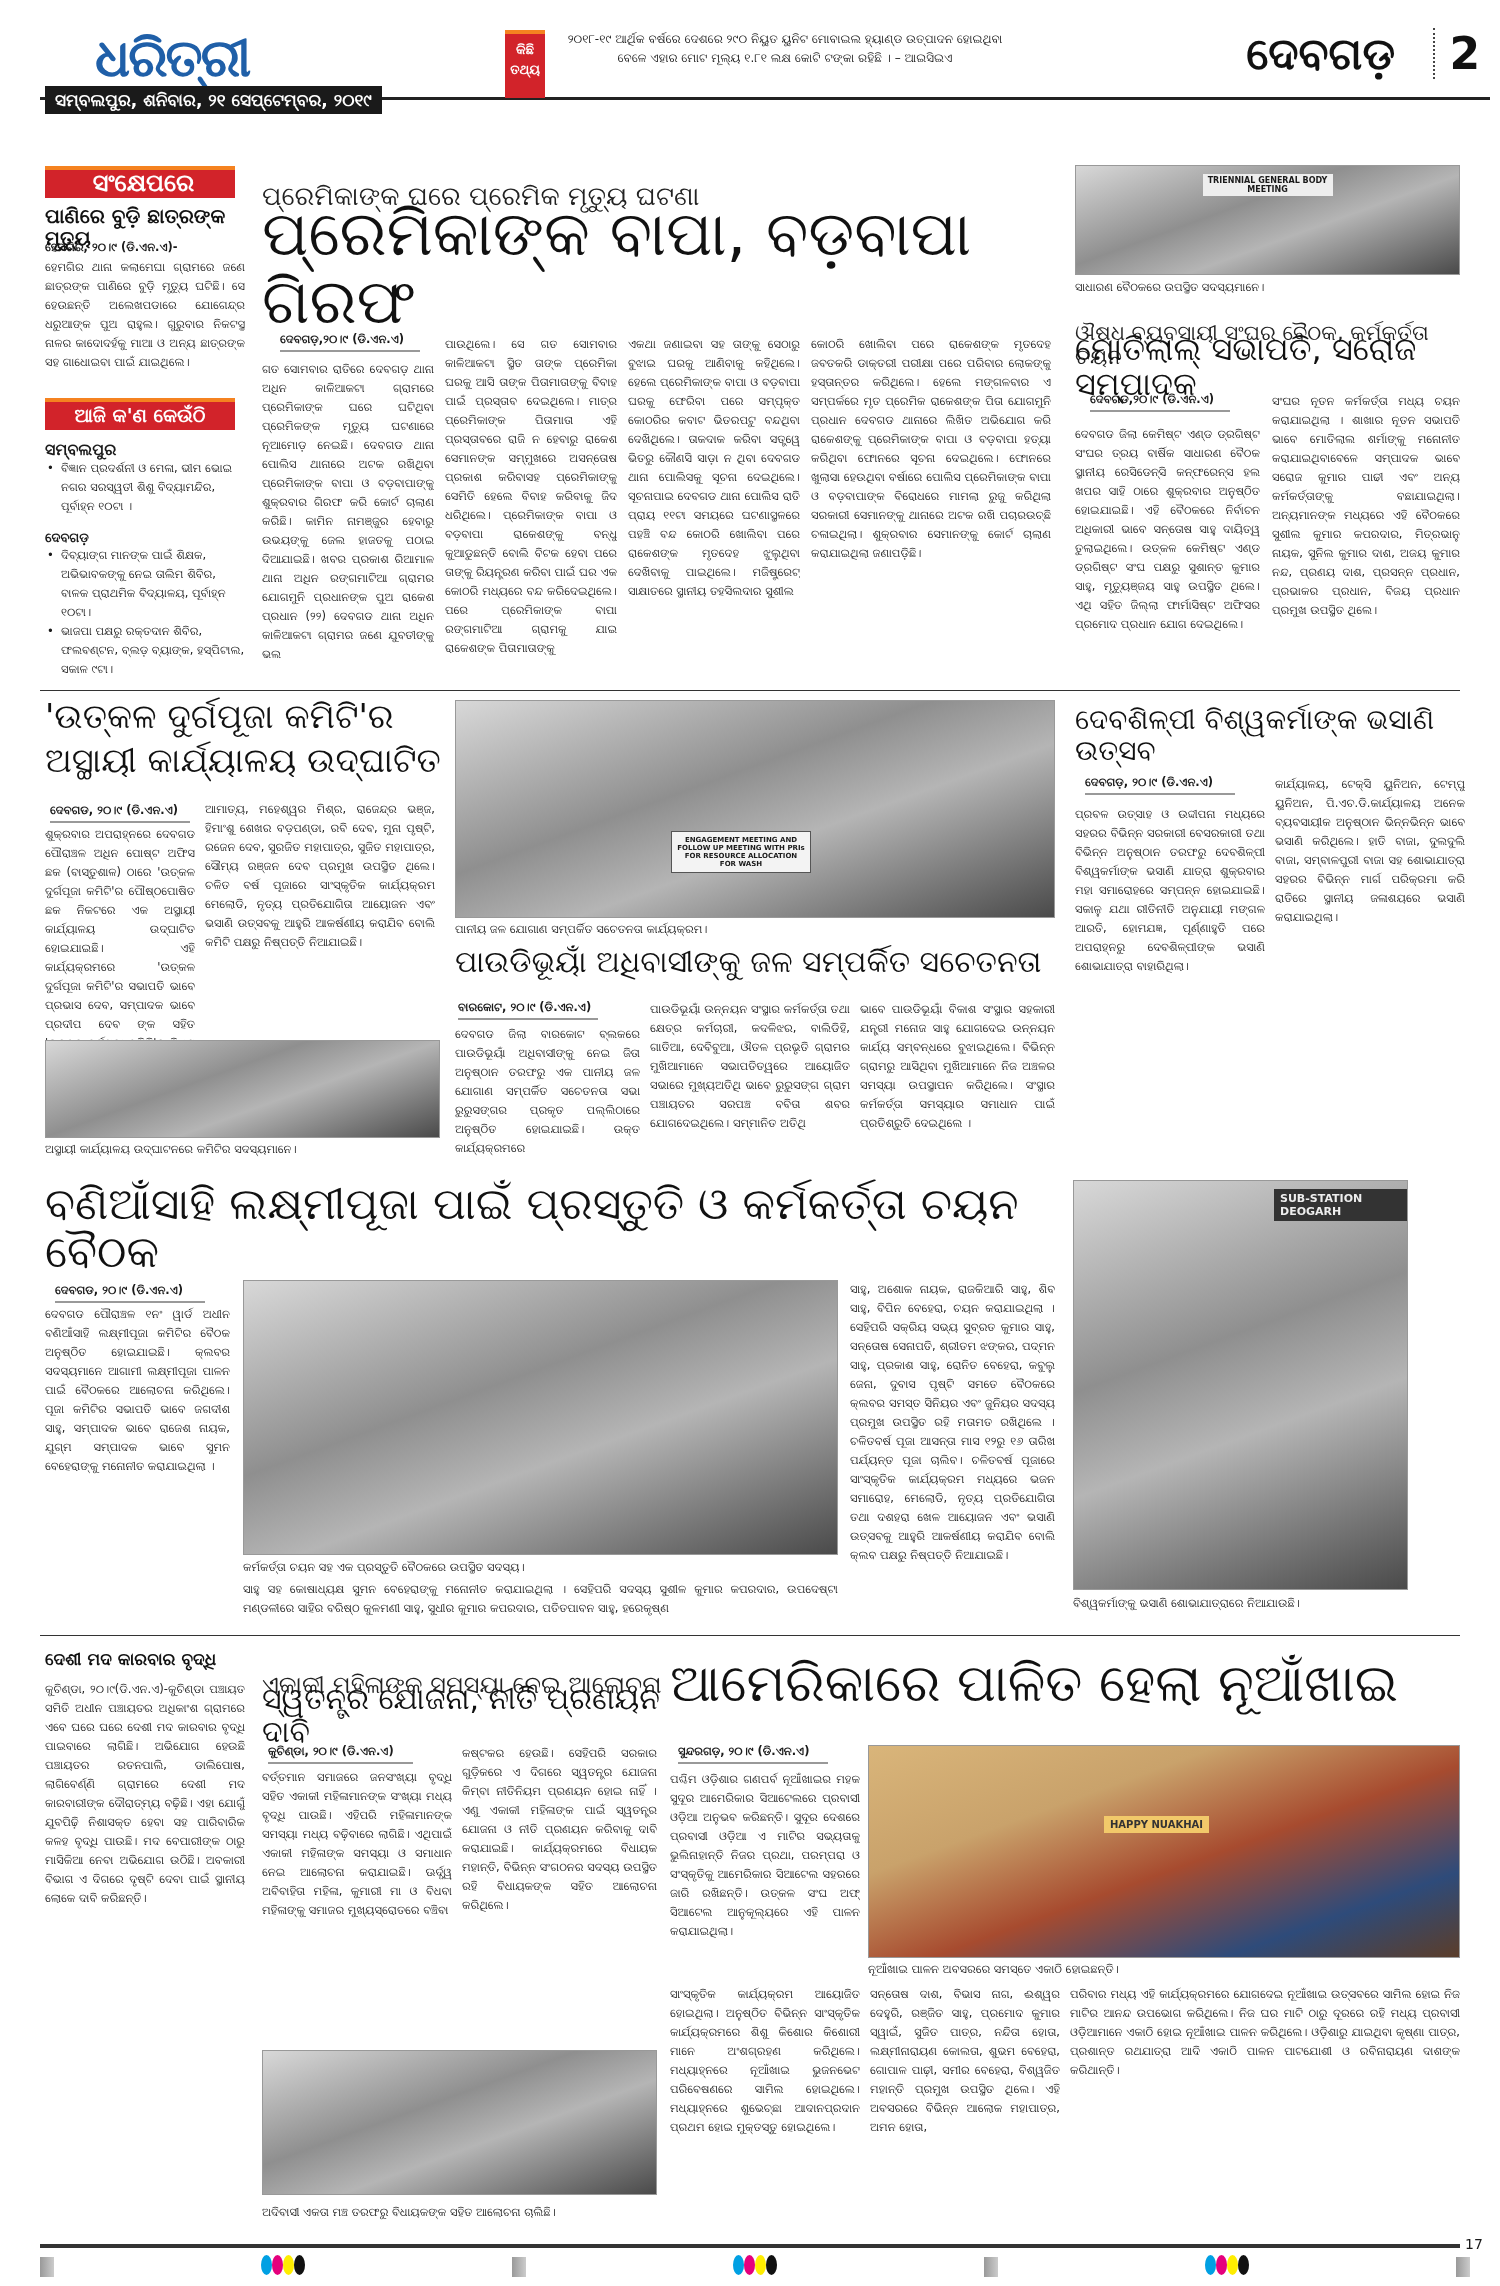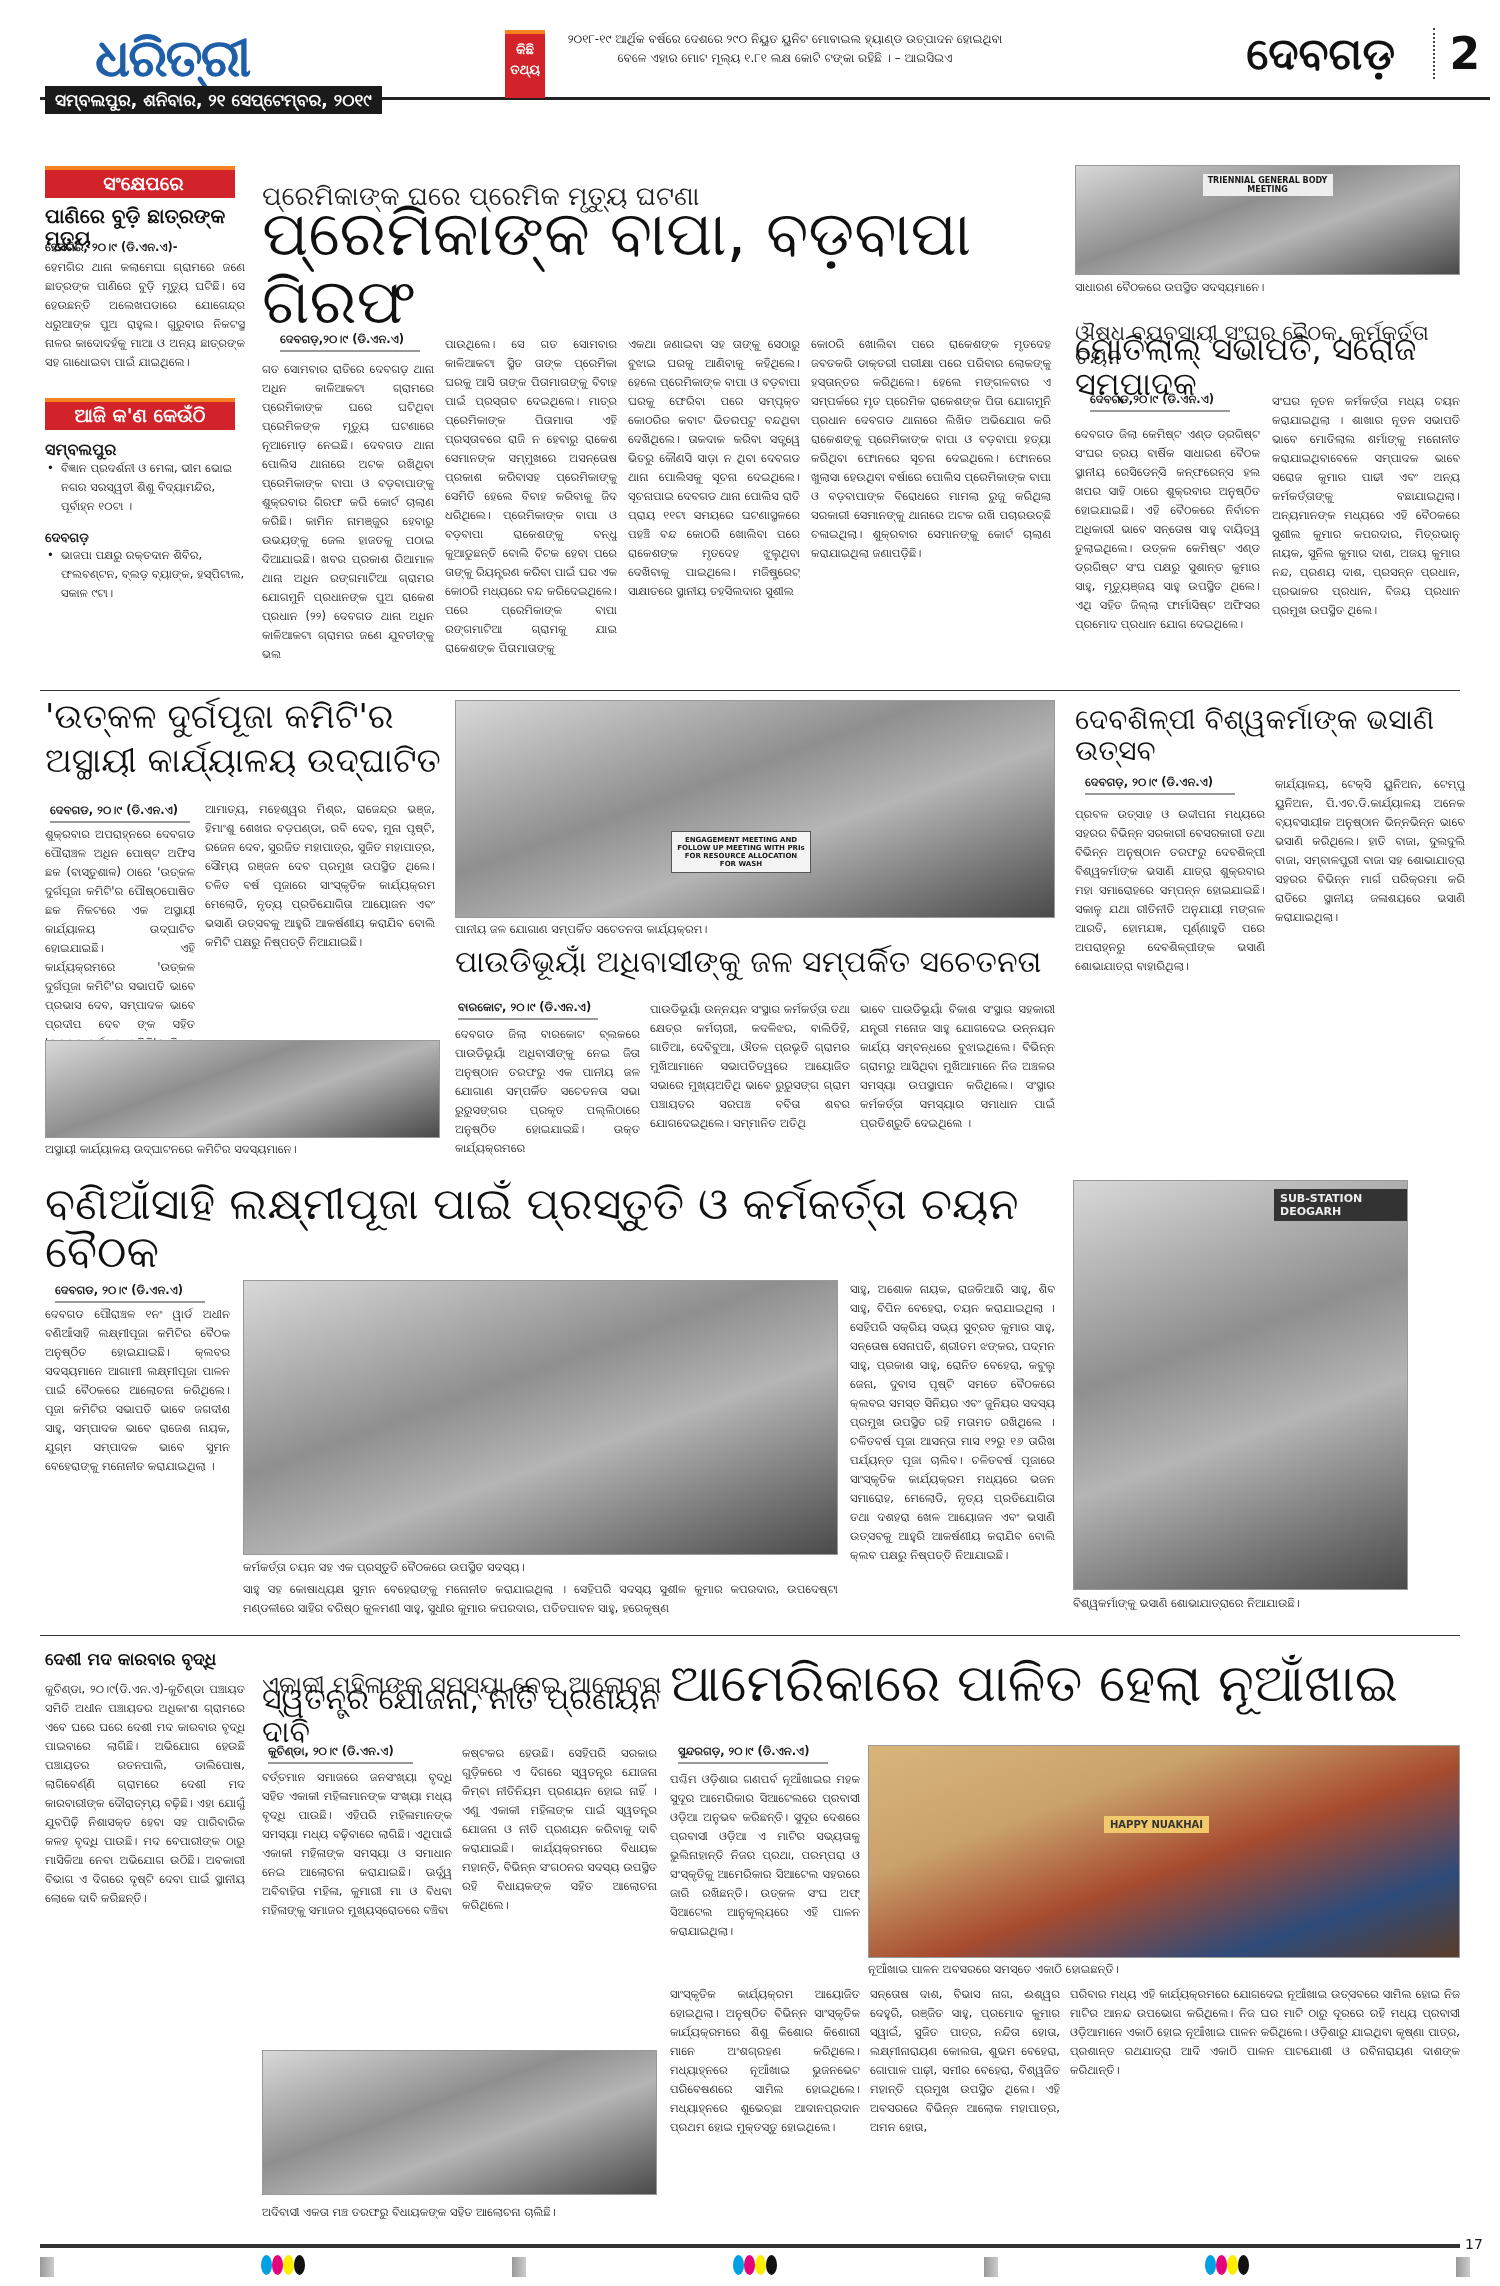--- a/index.html
+++ b/index.html
@@ -39,29 +39,30 @@
 <div class="abs dateline-bar"></div>
 <div class="abs dateline">ସମ୍ବଲପୁର, ଶନିବାର, ୨୧ ସେପ୍ଟେମ୍ବର, ୨୦୧୯</div>
 <div class="abs fact-tag">
   <div>କିଛି</div>
   <div>ତଥ୍ୟ</div>
 </div>
 <div class="abs fact-text">୨୦୧୮-୧୯ ଆର୍ଥିକ ବର୍ଷରେ ଦେଶରେ ୨୯୦ ନିୟୁତ ୟୁନିଟ ମୋବାଇଲ ହ୍ୟାଣ୍ଡ ଉତ୍ପାଦନ ହୋଇଥିବା ବେଳେ ଏହାର ମୋଟ ମୂଲ୍ୟ ୧.୮୧ ଲକ୍ଷ କୋଟି ଟଙ୍କା ରହିଛି । – ଆଇସିଇଏ</div>
 <div class="abs section-title">ଦେବଗଡ଼</div>
 <div class="abs page-num">2</div>
 
-<div class="abs red-label" style="left:45px;top:166px;width:190px;height:32px;font-size:19px;line-height:26px;padding-left:7px;">ସଂକ୍ଷେପରେ</div>
+<div class="abs red-label" style="left:45px;top:166px;width:190px;height:32px;font-size:24px;line-height:26px;padding-left:7px;">ସଂକ୍ଷେପରେ</div>
 <div class="abs hl" style="left:45px;top:205px;width:200px;font-size:20px;">ପାଣିରେ ବୁଡ଼ି ଛାତ୍ରଙ୍କ ମୃତ୍ୟୁ</div>
 <div class="abs" style="left:45px;top:240px;width:200px;font-size:11.5px;font-weight:bold;">ହେମଗିର, ୨୦।୯ (ଡି.ଏନ.ଏ)-</div>
 <div class="abs col-text" style="left:45px;top:258px;width:200px;height:140px;">ହେମଗିର ଥାନା କଲାମେଘା ଗ୍ରାମରେ ଜଣେ ଛାତ୍ରଙ୍କ ପାଣିରେ ବୁଡ଼ି ମୃତ୍ୟୁ ଘଟିଛି। ସେ ହେଉଛନ୍ତି ଅଲେଖପଡାରେ ଯୋଗେନ୍ଦ୍ର ଧରୁଆଙ୍କ ପୁଅ ରାହୁଲ। ଗୁରୁବାର ନିକଟସ୍ଥ ନାଳର କାଦୋଦର୍ହକୁ ମାଆ ଓ ଅନ୍ୟ ଛାତ୍ରଙ୍କ ସହ ଗାଧୋଇବା ପାଇଁ ଯାଇଥିଲେ।</div>
 <div class="abs red-label" style="left:45px;top:398px;width:190px;height:32px;font-size:19px;line-height:26px;">ଆଜି କ'ଣ କେଉଁଠି</div>
 <div class="abs" style="left:45px;top:440px;width:200px;">
   <div style="font-size:16px;font-weight:bold;">ସମ୍ବଲପୁର</div>
   <div class="bullet">ବିଜ୍ଞାନ ପ୍ରଦର୍ଶନୀ ଓ ମେଳା, ଭୀମ ଭୋଇ ନଗର ସରସ୍ୱତୀ ଶିଶୁ ବିଦ୍ୟାମନ୍ଦିର, ପୂର୍ବାହ୍ନ ୧୦ଟା ।</div>
   <div style="font-size:13px;font-weight:bold;margin-top:14px;">ଦେବଗଡ଼</div>
+  <div class="bullet">ଦିବ୍ୟାଙ୍ଗ ମାନଙ୍କ ପାଇଁ ଶିକ୍ଷକ, ଅଭିଭାବକଙ୍କୁ ନେଇ ତାଲିମ ଶିବିର, ବାଳକ ପ୍ରାଥମିକ ବିଦ୍ୟାଳୟ, ପୂର୍ବାହ୍ନ ୧୦ଟା।</div>
   <div class="bullet">ଭାଜପା ପକ୍ଷରୁ ରକ୍ତଦାନ ଶିବିର, ଫଲବଣ୍ଟନ, ବ୍ଲଡ଼ ବ୍ୟାଙ୍କ, ହସ୍ପିଟାଲ, ସକାଳ ୯ଟା।</div>
 </div>
 
 <div class="abs sub-hl" style="left:262px;top:160px;width:760px;font-size:26px;">ପ୍ରେମିକାଙ୍କ ଘରେ ପ୍ରେମିକ ମୃତ୍ୟୁ ଘଟଣା</div>
 <div class="abs hl" style="left:262px;top:200px;width:790px;font-size:62px;font-weight:normal;">ପ୍ରେମିକାଙ୍କ ବାପା, ବଡ଼ବାପା ଗିରଫ</div>
 <div class="abs datelinebox" style="left:280px;top:332px;width:140px;">ଦେବଗଡ଼,୨୦।୯ (ଡି.ଏନ.ଏ)</div>
 <div class="abs col-text" style="left:262px;top:360px;width:172px;height:325px;">ଗତ ସୋମବାର ରାତିରେ ଦେବଗଡ଼ ଥାନା ଅଧିନ କାଳିଆକଟା ଗ୍ରାମରେ ପ୍ରେମିକାଙ୍କ ଘରେ ଘଟିଥିବା ପ୍ରେମିକଙ୍କ ମୃତ୍ୟୁ ଘଟଣାରେ ନୂଆମୋଡ଼ ନେଇଛି। ଦେବଗଡ ଥାନା ପୋଲିସ ଥାନାରେ ଅଟକ ରଖିଥିବା ପ୍ରେମିକାଙ୍କ ବାପା ଓ ବଡ଼ବାପାଙ୍କୁ ଶୁକ୍ରବାର ଗିରଫ କରି କୋର୍ଟ ଚାଲାଣ କରିଛି। କାମିନ ନାମଞ୍ଜୁର ହେବାରୁ ଉଭୟଙ୍କୁ ଜେଲ ହାଜତକୁ ପଠାଇ ଦିଆଯାଇଛି। ଖବର ପ୍ରକାଶ ରିଆମାଳ ଥାନା ଅଧିନ ରଙ୍ଗମାଟିଆ ଗ୍ରାମର ଯୋଗମୁନି ପ୍ରଧାନଙ୍କ ପୁଅ ରାକେଶ ପ୍ରଧାନ (୨୨) ଦେବଗଡ ଥାନା ଅଧିନ କାଳିଆକଟା ଗ୍ରାମର ଜଣେ ଯୁବତୀଙ୍କୁ ଭଲ</div>
 <div class="abs col-text" style="left:445px;top:335px;width:172px;height:350px;">ପାଉଥିଲେ। ସେ ଗତ ସୋମବାର କାଳିଆକଟା ସ୍ଥିତ ତାଙ୍କ ପ୍ରେମିକା ଘରକୁ ଆସି ତାଙ୍କ ପିତାମାତାଙ୍କୁ ବିବାହ ପାଇଁ ପ୍ରସ୍ତାବ ଦେଇଥିଲେ। ମାତ୍ର ପ୍ରେମିକାଙ୍କ ପିତାମାତା ଏହି ପ୍ରସ୍ତାବରେ ରାଜି ନ ହେବାରୁ ରାକେଶ ସେମାନଙ୍କ ସମ୍ମୁଖରେ ଅସନ୍ତୋଷ ପ୍ରକାଶ କରିବାସହ ପ୍ରେମିକାଙ୍କୁ ସେମିତି ହେଲେ ବିବାହ କରିବାକୁ ଜିଦ ଧରିଥିଲେ। ପ୍ରେମିକାଙ୍କ ବାପା ଓ ବଡ଼ବାପା ରାକେଶଙ୍କୁ ବନ୍ଧୁ କୁଆଡୁଛନ୍ତି ବୋଲି ବିଟକ ହେବା ପରେ ତାଙ୍କୁ ରିୟନ୍ତ୍ରଣ କରିବା ପାଇଁ ଘର ଏକ କୋଠରି ମଧ୍ୟରେ ବନ୍ଦ କରିଦେଇଥିଲେ। ପରେ ପ୍ରେମିକାଙ୍କ ବାପା ରଙ୍ଗମାଟିଆ ଗ୍ରାମକୁ ଯାଇ ରାକେଶଙ୍କ ପିତାମାତାଙ୍କୁ</div>
 <div class="abs col-text" style="left:628px;top:335px;width:172px;height:350px;">ଏକଥା ଜଣାଇବା ସହ ତାଙ୍କୁ ସେଠାରୁ ବୁଝାଇ ଘରକୁ ଆଣିବାକୁ କହିଥିଲେ। ହେଲେ ପ୍ରେମିକାଙ୍କ ବାପା ଓ ବଡ଼ବାପା ଘରକୁ ଫେରିବା ପରେ ସମ୍ପୃକ୍ତ କୋଠରିର କବାଟ ଭିତରପଟୁ ବନ୍ଦଥିବା ଦେଖିଥିଲେ। ତାକଦାକ କରିବା ସତ୍ତ୍ୱେ ଭିତରୁ କୌଣସି ସାଡ଼ା ନ ଥିବା ଦେବଗଡ ଥାନା ପୋଲିସକୁ ସୂଚନା ଦେଇଥିଲେ। ସୂଚନାପାଇ ଦେବଗଡ ଥାନା ପୋଲିସ ରାତି ପ୍ରାୟ ୧୧ଟା ସମୟରେ ଘଟଣାସ୍ଥଳରେ ପହଞ୍ଚି ବନ୍ଦ କୋଠରି ଖୋଲିବା ପରେ ରାକେଶଙ୍କ ମୃତଦେହ ଝୁଲୁଥିବା ଦେଖିବାକୁ ପାଇଥିଲେ। ମଜିଷ୍ଟ୍ରେଟ୍ ସାକ୍ଷାତରେ ସ୍ଥାନୀୟ ତହସିଲଦାର ସୁଶୀଲ</div>
 <div class="abs col-text" style="left:811px;top:335px;width:240px;height:350px;">କୋଠରି ଖୋଲିବା ପରେ ରାକେଶଙ୍କ ମୃତଦେହ ଜବତକରି ଡାକ୍ତରୀ ପରୀକ୍ଷା ପରେ ପରିବାର ଲୋକଙ୍କୁ ହସ୍ତାନ୍ତର କରିଥିଲେ। ହେଲେ ମଙ୍ଗଳବାର ଏ ସମ୍ପର୍କରେ ମୃତ ପ୍ରେମିକ ରାକେଶଙ୍କ ପିତା ଯୋଗମୁନି ପ୍ରଧାନ ଦେବଗଡ ଥାନାରେ ଲିଖିତ ଅଭିଯୋଗ କରି ରାକେଶଙ୍କୁ ପ୍ରେମିକାଙ୍କ ବାପା ଓ ବଡ଼ବାପା ହତ୍ୟା କରିଥିବା ଫୋନରେ ସୂଚନା ଦେଇଥିଲେ। ଫୋନରେ ଖୁଲାସା ହେଉଥିବା ବର୍ଷାରେ ପୋଲିସ ପ୍ରେମିକାଙ୍କ ବାପା ଓ ବଡ଼ବାପାଙ୍କ ବିରୋଧରେ ମାମଲା ରୁଜୁ କରିଥିଲା ସରକାରୀ ସେମାନଙ୍କୁ ଥାନାରେ ଅଟକ ରଖି ପଚାରଉଚ୍ଛି ଚଳାଇଥିଲା। ଶୁକ୍ରବାର ସେମାନଙ୍କୁ କୋର୍ଟ ଚାଲାଣ କରାଯାଇଥିଲା ଜଣାପଡ଼ିଛି।</div>

